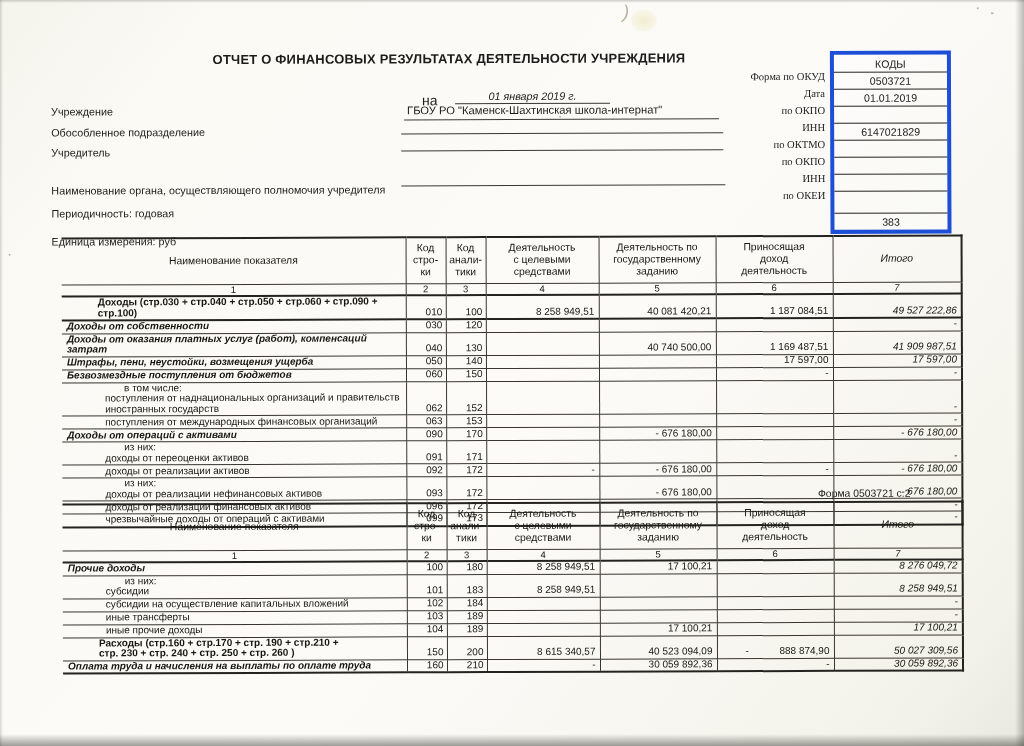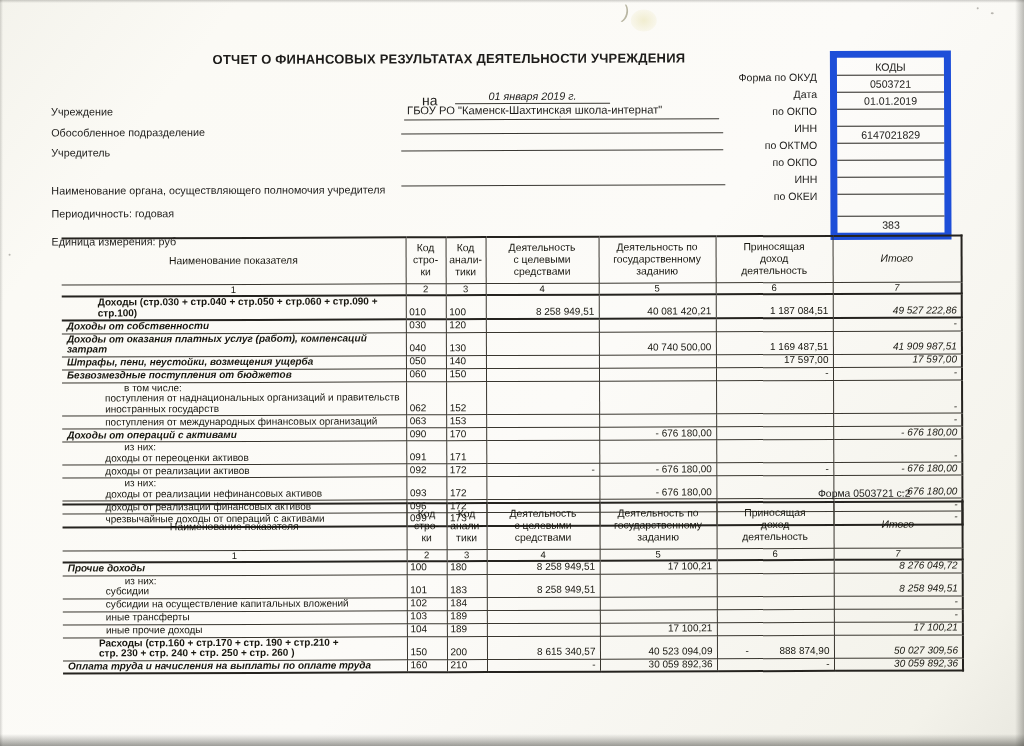--- a/index.html
+++ b/index.html
@@ -39,39 +39,39 @@
   .uline{position:absolute;border-bottom:1.4px solid #3a3833;font-size:10.8px;}
   .u-date{left:456px;top:90px;width:155px;height:14px;text-align:center;font-style:italic;}
   .u-inst{left:405px;top:104px;width:315px;height:16px;padding-left:3px;font-size:11.2px;}
   .u-3{left:402px;top:121px;width:322px;height:13px;}
   .u-4{left:402px;top:138px;width:322px;height:13px;}
   .u-5{left:402px;top:173px;width:324px;height:13px;}
 
   
   .codes-wrap{position:absolute;left:690px;top:52px;display:flex;font-size:10.6px;}
   .codes-labels{width:141px;}
-  .codes-labels .cl{display:flex;align-items:center;justify-content:flex-end;padding-right:13px;height:17px;}
+  .codes-labels .cl{display:flex;align-items:center;justify-content:flex-end;padding-right:5px;height:17px;font-family:Liberation Serif, serif;}
   .codes-labels .cl.tall{height:22px;}
-  .codes-values{width:121px;border:7px solid #1d4ed8;background:rgba(255,255,255,0.25);}
+  .codes-values{width:121px;border:4px solid #1d4ed8;background:rgba(255,255,255,0.25);}
   .codes-values .cv{display:flex;align-items:center;justify-content:center;height:17px;border-top:1px solid #25231f;}
   .codes-values .cv:first-child{border-top:none;}
   .codes-values .cv.tall{height:22px;}
 
   
   table.rpt{position:absolute;left:62px;border-collapse:collapse;table-layout:fixed;width:900px;font-size:10px;line-height:10.5px;color:#17160f;}
   .t1{top:236px;} .t2{top:502px;}
   .rpt th,.rpt td{border:1px solid #39362f;padding:0 3px;overflow:hidden;}
   .rpt .hrow th{height:46px;font-weight:normal;text-align:center;vertical-align:middle;white-space:pre-line;font-size:10.4px;line-height:12px;border-top:2px solid #25231f;}
   .rpt .nrow td{height:12px;text-align:center;border-bottom:2px solid #25231f;font-size:9.5px;vertical-align:middle;}
   .rpt th:first-child,.rpt td:first-child{border-left:none;}
   .rpt th:last-child,.rpt td:last-child{border-right:2px solid #25231f;font-style:italic;}
   .rpt tbody td{vertical-align:bottom;height:13px;padding-bottom:1px;}
   .rpt tbody tr:last-child td{border-bottom:2px solid #25231f;}
   .c-name{text-align:left;white-space:pre-line;}
-  .c-code{text-align:left;}
+  .c-code{text-align:right;}
   .c-val{text-align:right;padding-right:4px !important;}
   tr.s-bold .c-name{font-weight:bold;padding-left:36px;}
   tr.s-italic .c-name{font-style:italic;font-weight:bold;padding-left:5px;}
   tr.s-plain .c-name{padding-left:43px;}
   .prefix{display:block;margin-left:19px;font-style:normal;font-weight:normal;}
   tr.thick-b td{border-bottom-width:2px;border-bottom-color:#25231f;}
 
   .form-note{position:absolute;left:640px;top:489px;width:296px;text-align:right;font-size:10.4px;padding-right:26px;}
 </style>
 </head>

